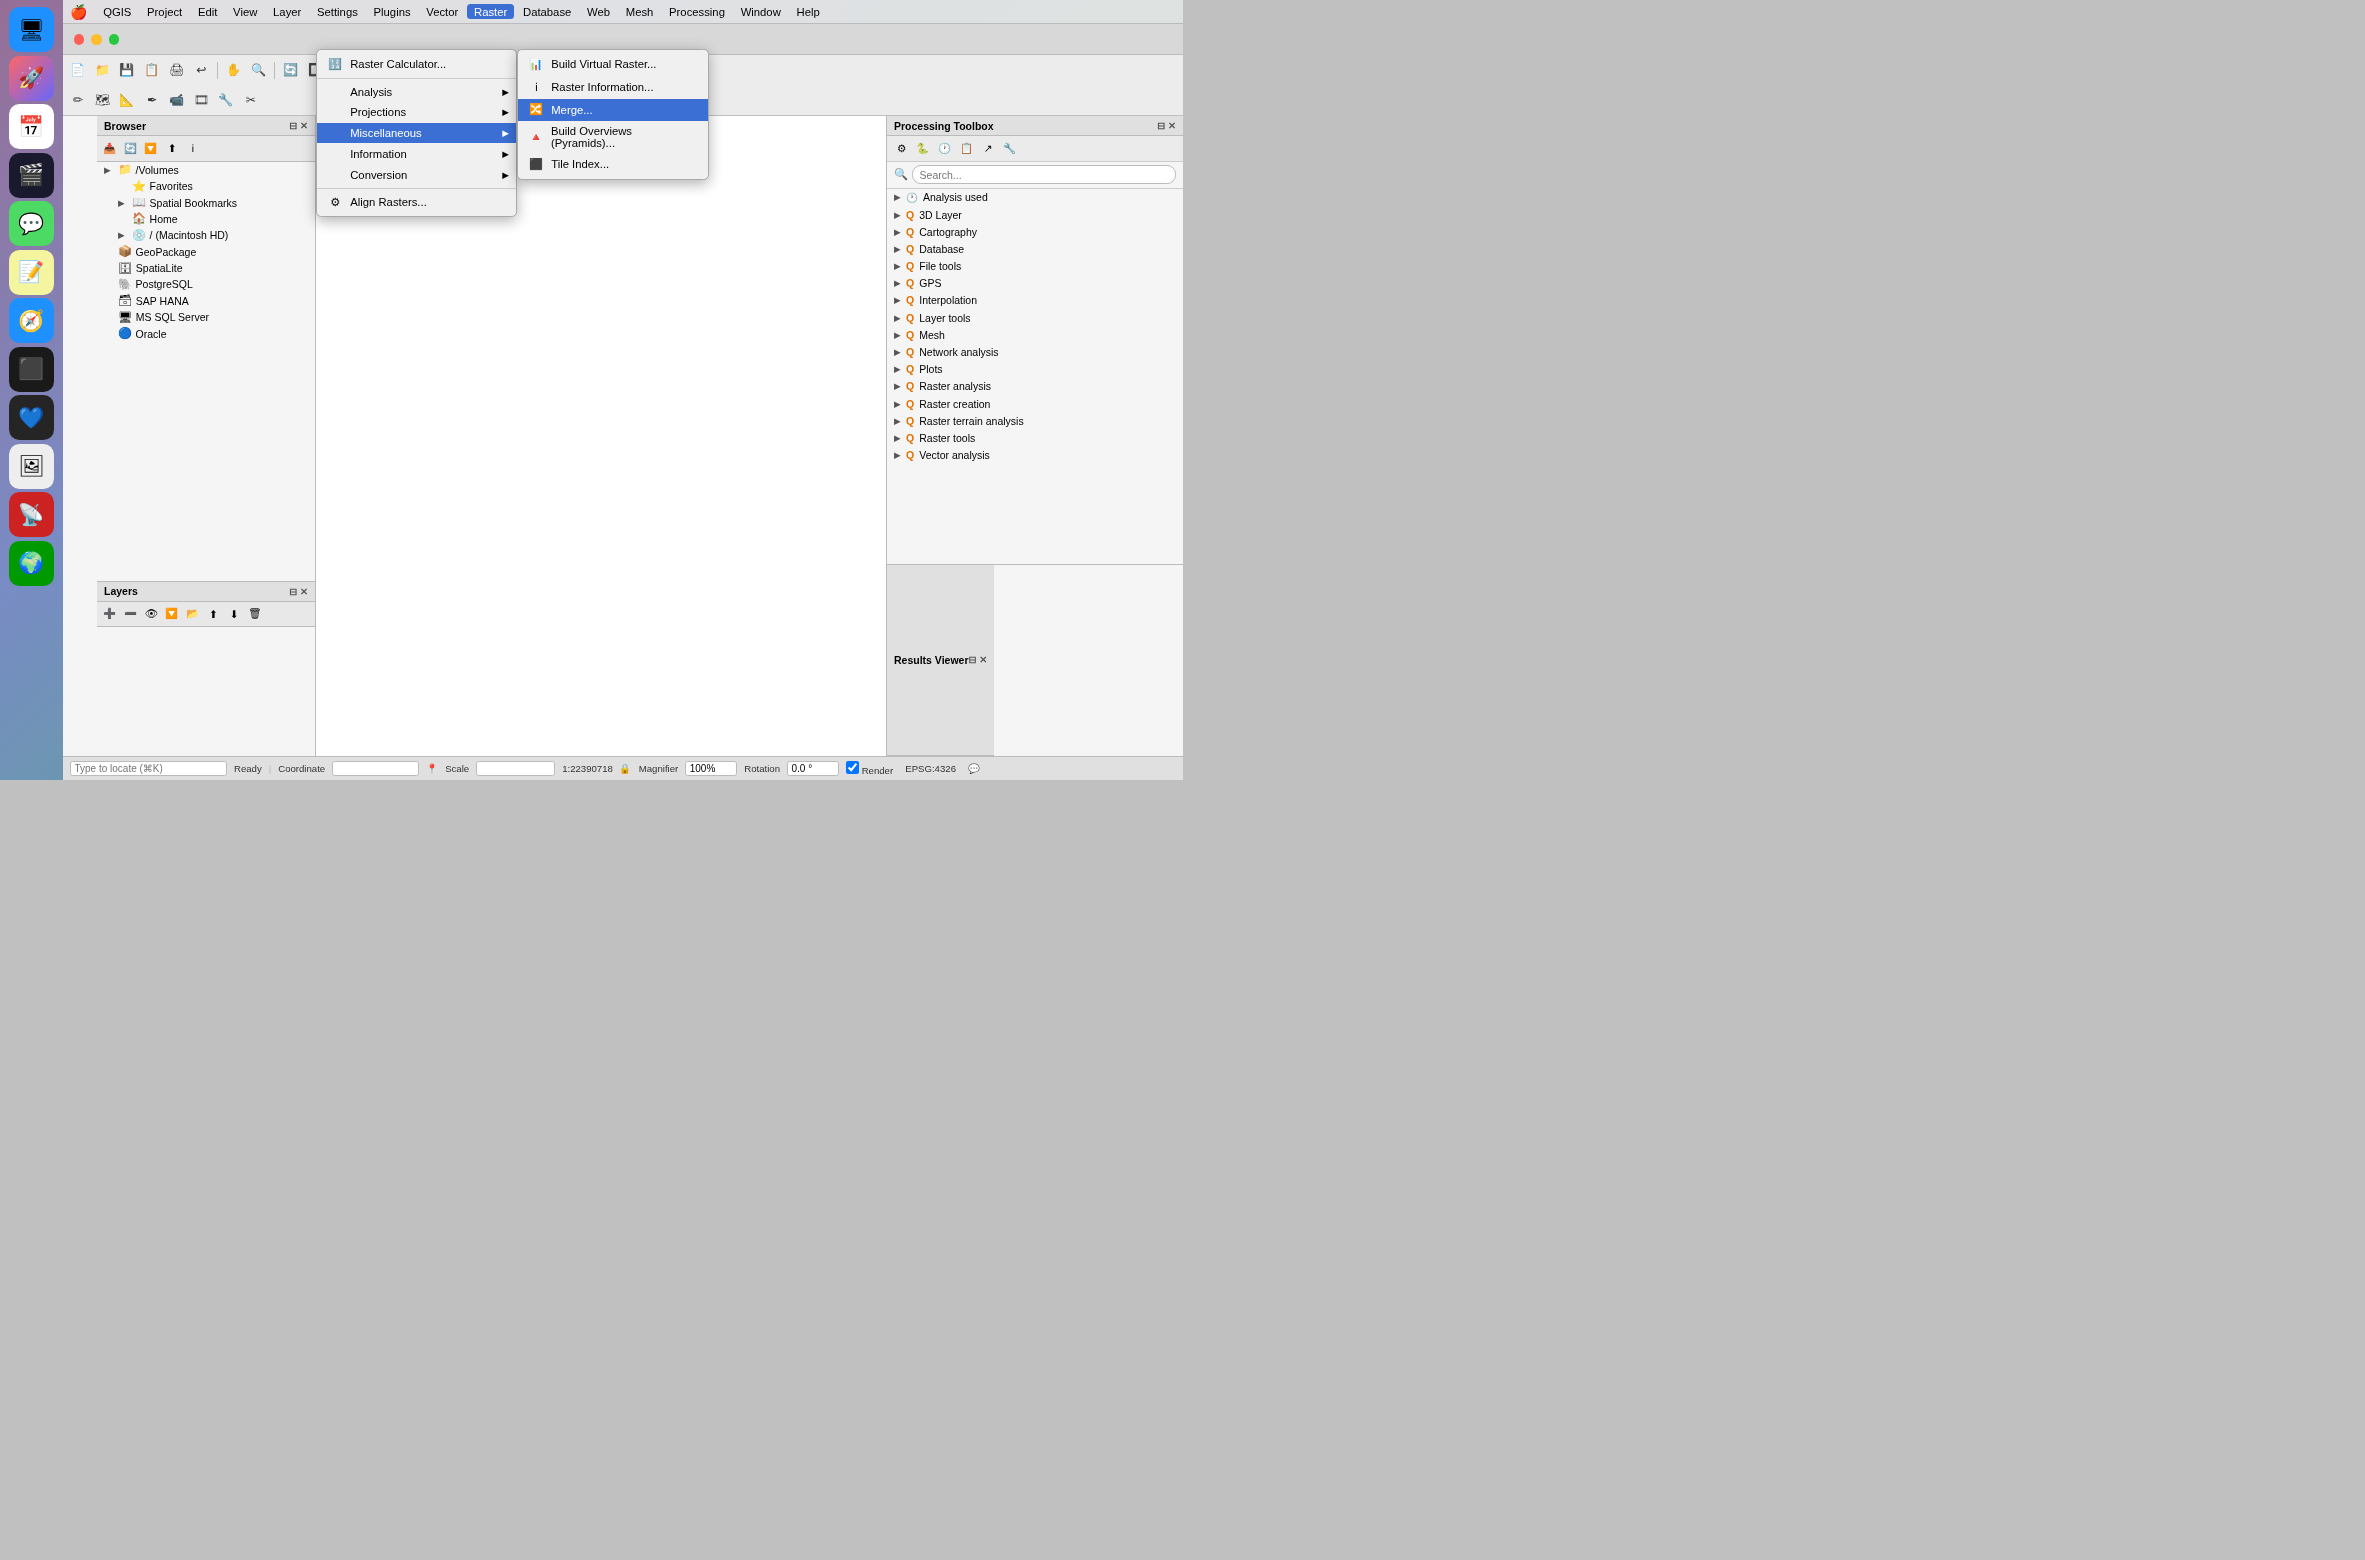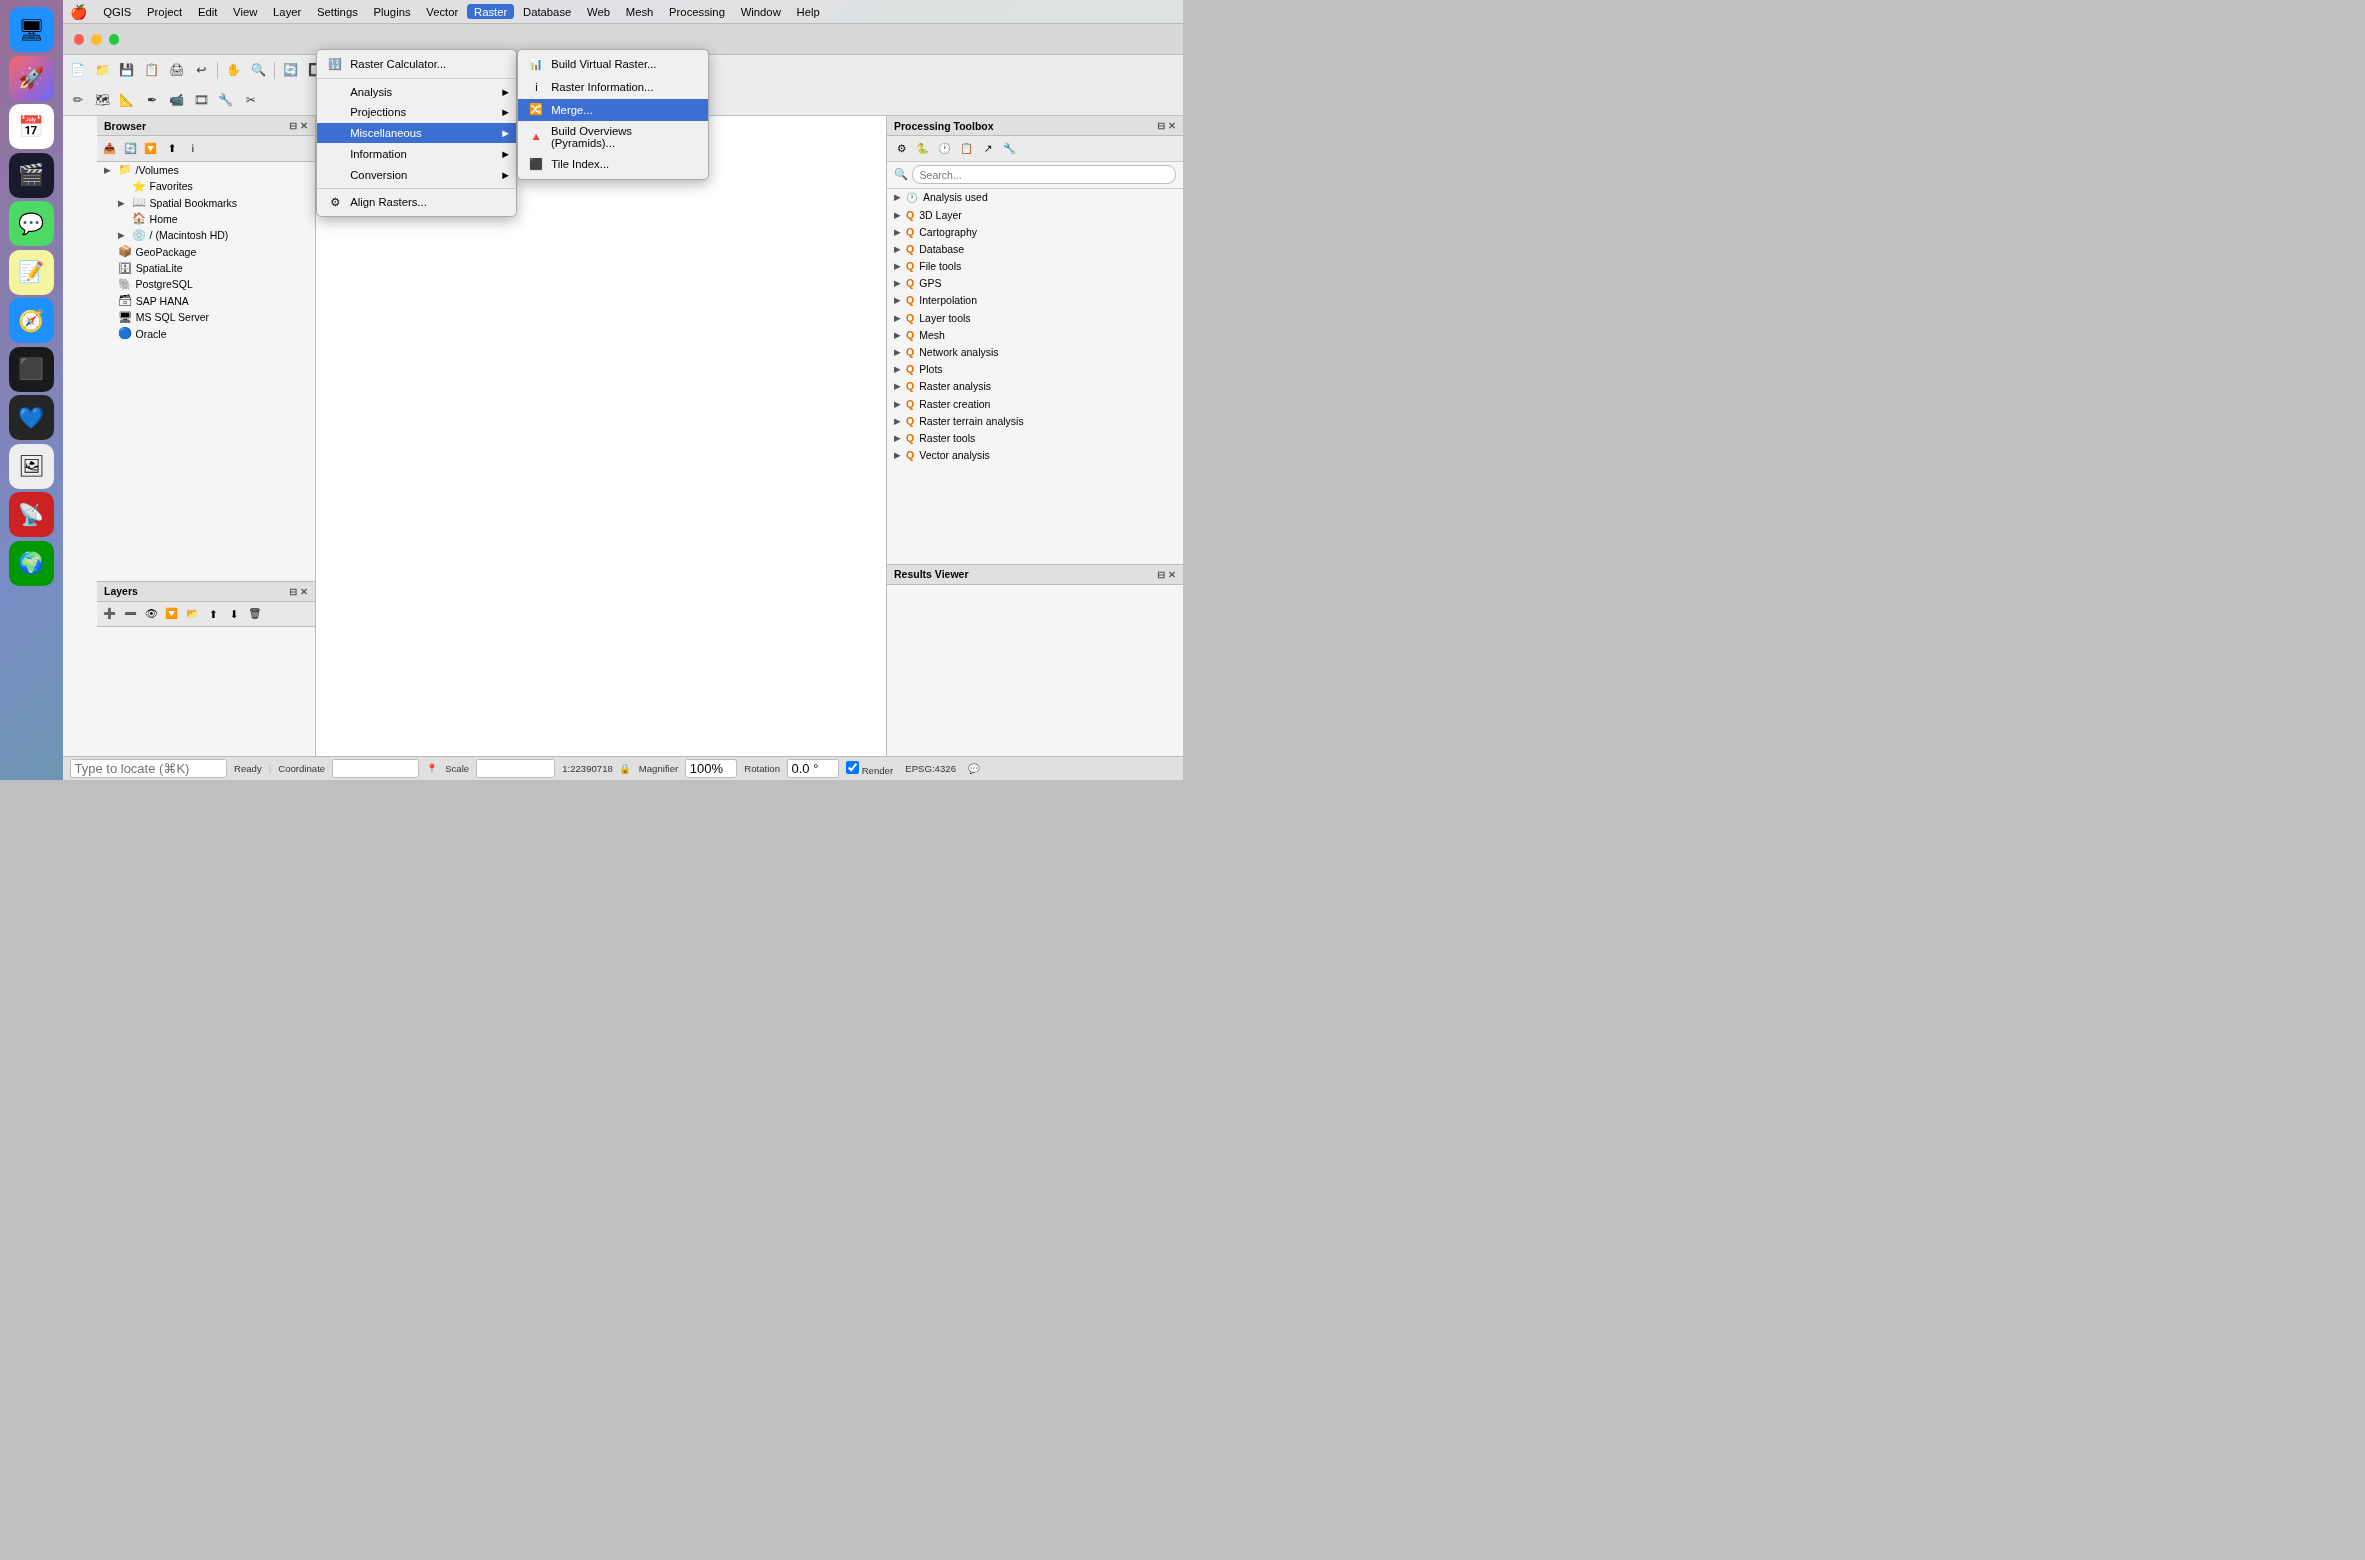--- a/index.html
+++ b/index.html
@@ -224,41 +224,41 @@
       cursor: pointer;
     }
     .proc-arrow { font-size: 8.7px; color: #555; }
     .proc-icon { color: #e07000; font-size: 10.5px; font-weight: bold; }
     .proc-clock { color: #777; font-size: 9.6px; }
 
     .results-viewer {
       height: 192px;
       border-top: 0.9px solid #bbb;
       display: flex;
-      flex-direction: column;
+      flex-direction: row;
       gap: 40px;
     }
 
     
     .status-bar {
       height: 24.4px;
       background: #e0e0e0;
       border-top: 0.9px solid #bbb;
       display: flex;
       align-items: center;
       padding: 0 7px;
       gap: 7px;
       font-size: 9.6px;
       color: #333;
     }
     .status-input {
       border: 0.9px solid #bbb;
       border-radius: 2.6px;
       padding: 0.9px 3.5px;
-      font-size: 13px;
+      font-size: 10px;
       background: white;
     }
     .status-separator { color: #bbb; }
 
     
     .menu-overlay {
       position: absolute;
       top: 24.4px;
       left: 63px;
       right: 0;

